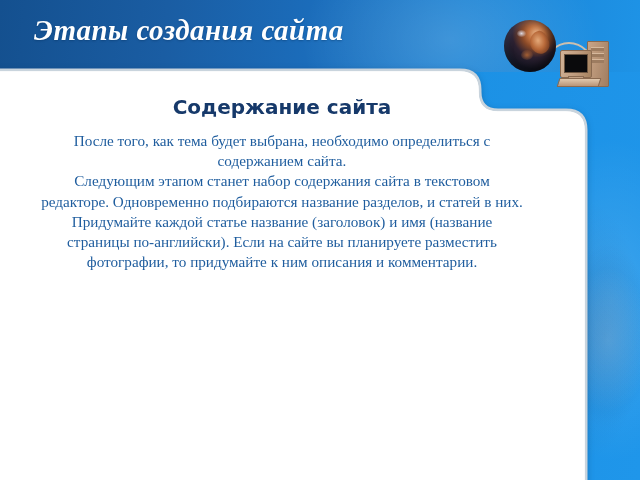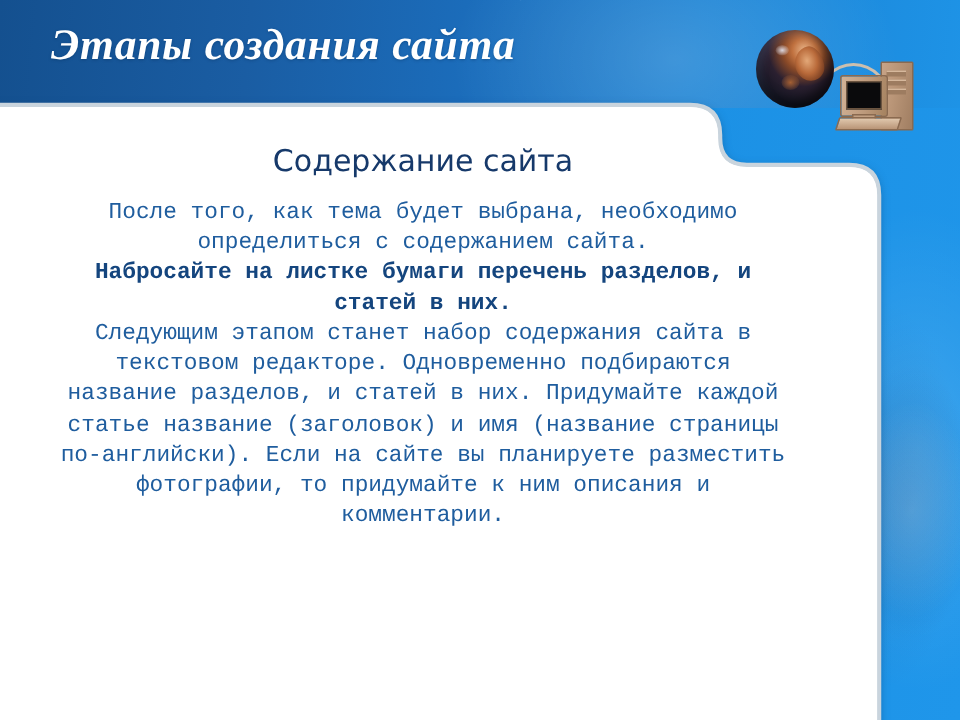--- a/index.html
+++ b/index.html
@@ -100,28 +100,28 @@
   
   .content {
     position: absolute;
     left: 14px;
     top: 96px;
     width: 536px;
     text-align: center;
   }
   .content-heading {
     font-family: "DejaVu Sans", sans-serif;
-    font-weight: normal;
+    font-weight: bold;
     font-size: 20px;
     color: #16396a;
     margin: 0 0 12px 0;
     line-height: 1.15;
   }
   .para {
-    font-family: Liberation Mono, monospace;
+    font-family: Liberation Serif, serif;
     font-size: 15.2px;
     color: #1f5d9e;
     line-height: 1.33;
     margin: 0;
     padding: 0 26px;
   }
   .para.bold {
     font-weight: bold;
     color: #14457e;
   }
@@ -284,17 +284,16 @@
     <div class="monitor">
       <div class="monitor-screen"></div>
     </div>
     <div class="monitor-stand"></div>
     <div class="keyboard"></div>
   </div>
 
   <div class="content">
     <div class="content-heading">Содержание сайта</div>
     <p class="para">После того, как тема будет выбрана, необходимо определиться с содержанием сайта.</p>
-    <p class="para bold">Набросайте на листке бумаги перечень разделов, и статей в них.</p>
     <p class="para">Следующим этапом станет набор содержания сайта в текстовом редакторе. Одновременно подбираются название разделов, и статей в них. Придумайте каждой статье название (заголовок) и имя (название страницы по-английски). Если на сайте вы планируете разместить фотографии, то придумайте к ним описания и комментарии.</p>
   </div>
 
 </div>
 
 </body></html>

